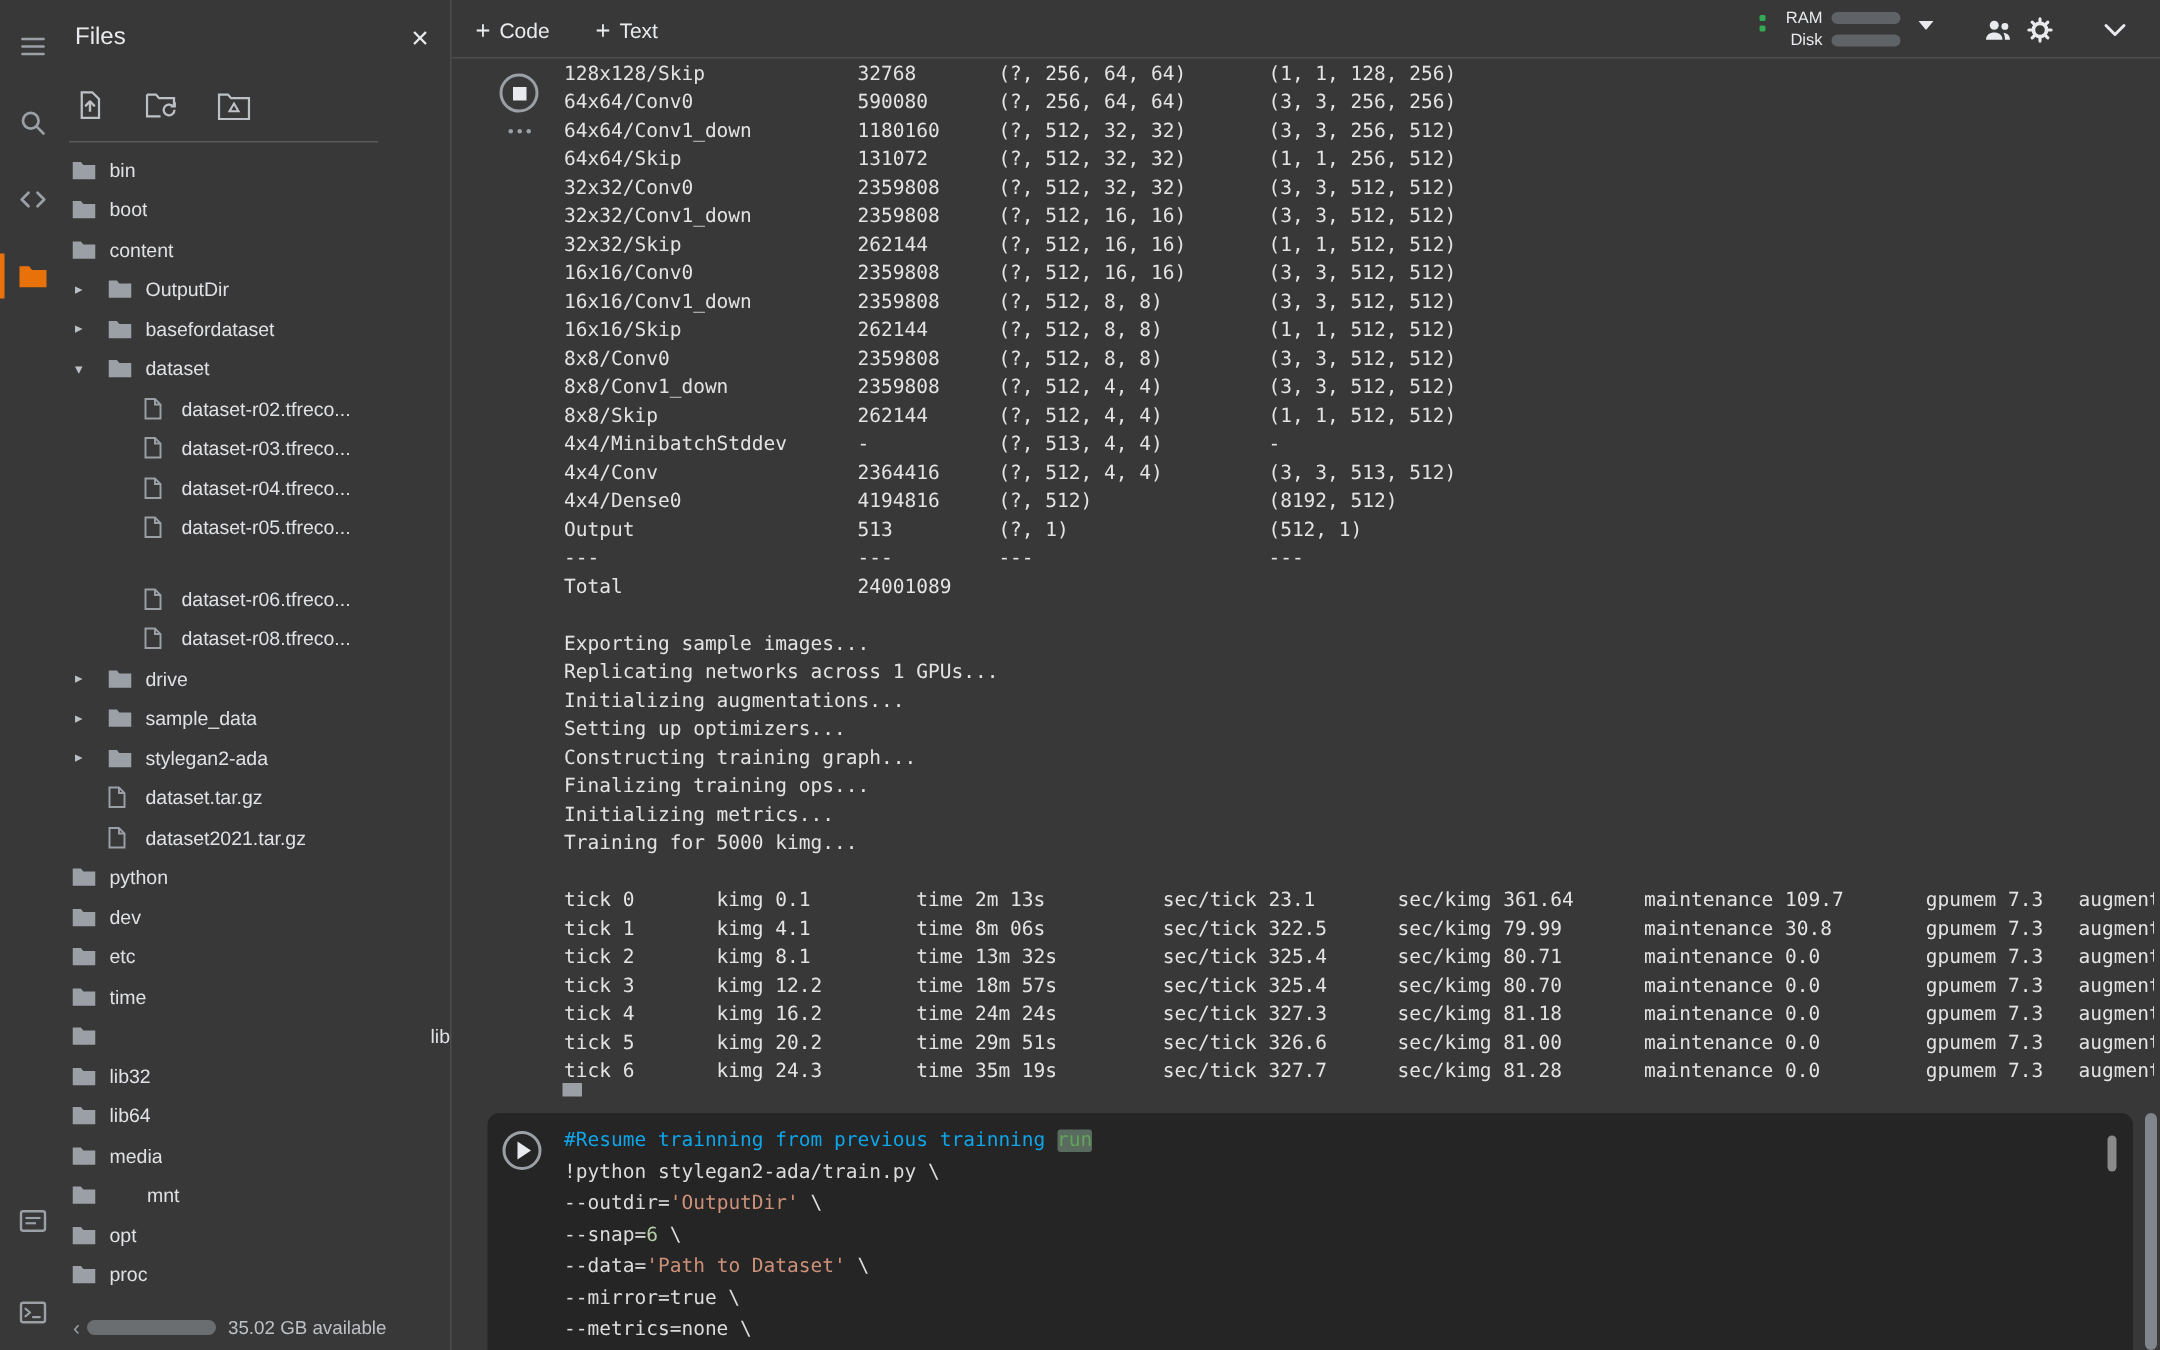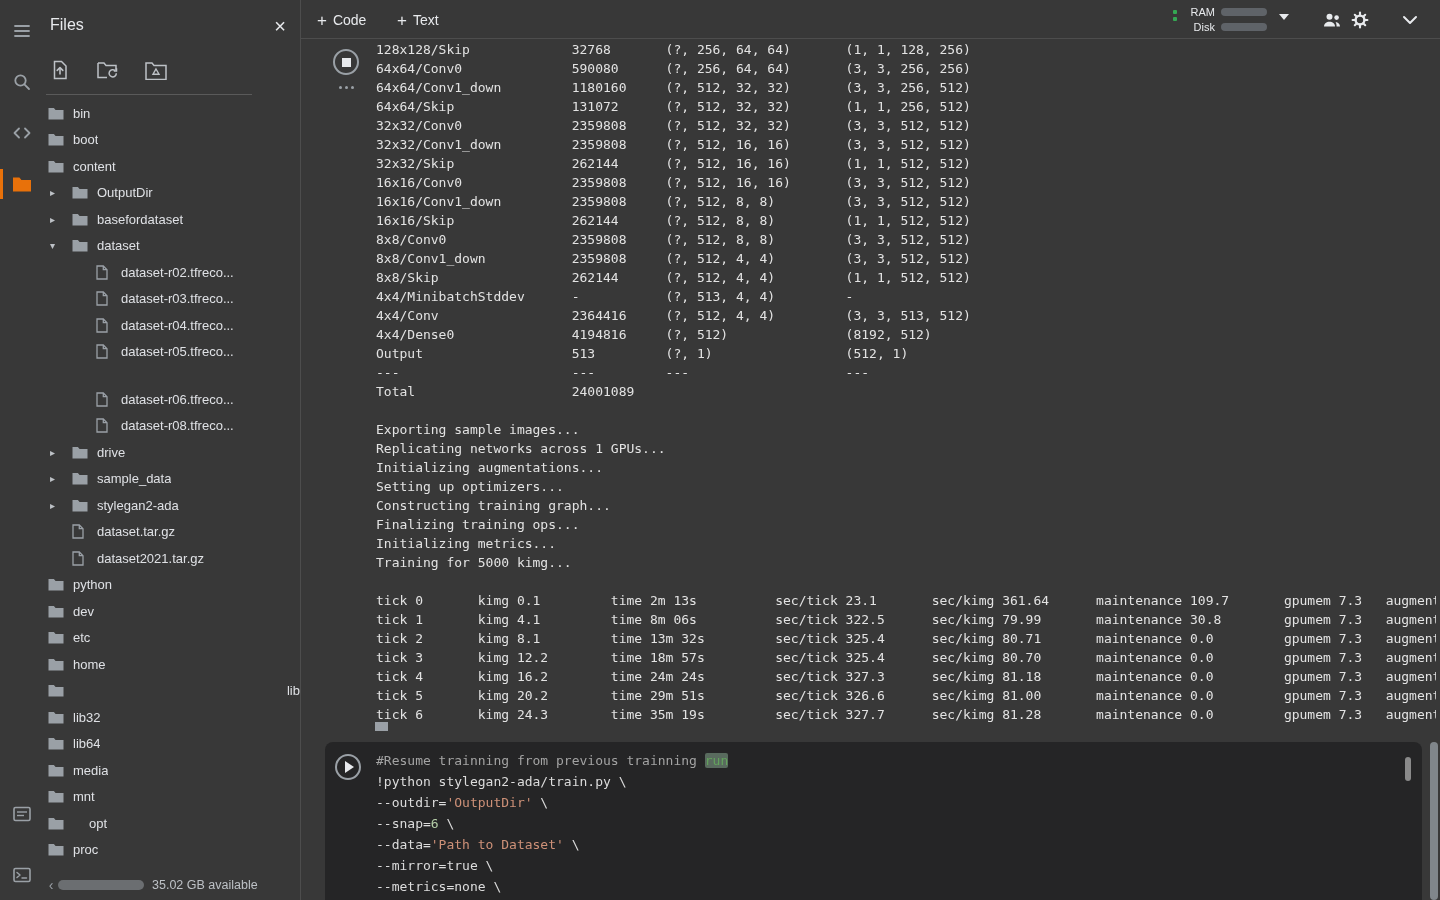--- a/index.html
+++ b/index.html
@@ -69,21 +69,21 @@
 
   
   #code-cell{position:absolute;left:24px;top:742px;width:1097px;height:158px;background:#252526;
              border-radius:8px 8px 0 0}
   #play-btn{position:absolute;left:10px;top:12px;width:26px;height:26px;border:2px solid #9aa0a6;border-radius:50%;
             display:flex;align-items:center;justify-content:center;cursor:pointer}
   #play-tri{width:0;height:0;border-left:9px solid #e8eaed;border-top:6px solid transparent;border-bottom:6px solid transparent;margin-left:2px}
   #code-editor{position:absolute;left:51px;top:8px;width:1020px;height:150px;overflow:hidden;
       font-family:"DejaVu Sans Mono",monospace;font-size:13px;line-height:21px;white-space:pre;cursor:text}
   .tok-plain{color:#dcdcdc}
-  .tok-comment{color:#a3a3a3}
+  .tok-comment{color:#0ea5e9}
   .tok-comment-hl{color:#63a35c;background:#596b5e;border-radius:2px}
   .tok-string{color:#ce9178}
   .tok-number{color:#b5cea8}
   #code-mini-scrollbar{position:absolute;left:1080px;top:15px;width:6px;height:24px;border-radius:3px;background:#8a8a8a;cursor:pointer}
 
   #page-scrollbar-thumb{position:absolute;left:1129px;top:742px;width:8px;height:158px;background:#80868b;border-radius:4px;cursor:pointer}
 
   svg{display:block}
 </style>
 </head>
@@ -348,21 +348,21 @@
             </svg>
           </span>
           <span class="tlabel">etc</span>
         </div>
         <div class="tree-row" style="padding-left: 4px;">
           <span class="ticon">
             <svg width="16" height="13" viewBox="0 0 16 13">
               <path d="M0.5 1 h5.4 l1.7 2 H15.5 v9.5 H0.5 z" fill="#9aa0a6"></path>
             </svg>
           </span>
-          <span class="tlabel">home</span>
+          <span class="tlabel">time</span>
         </div>
         <div class="tree-row" style="padding-left: 4px; justify-content: space-between;">
           <span class="ticon">
             <svg width="16" height="13" viewBox="0 0 16 13">
               <path d="M0.5 1 h5.4 l1.7 2 H15.5 v9.5 H0.5 z" fill="#9aa0a6"></path>
             </svg>
           </span>
           <span class="tlabel">lib</span>
         </div>
         <div class="tree-row" style="padding-left: 4px;">
@@ -382,29 +382,29 @@
           <span class="tlabel">lib64</span>
         </div>
         <div class="tree-row" style="padding-left: 4px;">
           <span class="ticon">
             <svg width="16" height="13" viewBox="0 0 16 13">
               <path d="M0.5 1 h5.4 l1.7 2 H15.5 v9.5 H0.5 z" fill="#9aa0a6"></path>
             </svg>
           </span>
           <span class="tlabel">media</span>
         </div>
-        <div class="tree-row" style="padding-left: 4px;">
+        <div class="tree-row" style="padding-left: 4px; gap: 25px;">
           <span class="ticon">
             <svg width="16" height="13" viewBox="0 0 16 13">
               <path d="M0.5 1 h5.4 l1.7 2 H15.5 v9.5 H0.5 z" fill="#9aa0a6"></path>
             </svg>
           </span>
           <span class="tlabel">mnt</span>
         </div>
-        <div class="tree-row" style="padding-left: 4px; gap: 16px;">
+        <div class="tree-row" style="padding-left: 4px;">
           <span class="ticon">
             <svg width="16" height="13" viewBox="0 0 16 13">
               <path d="M0.5 1 h5.4 l1.7 2 H15.5 v9.5 H0.5 z" fill="#9aa0a6"></path>
             </svg>
           </span>
           <span class="tlabel">opt</span>
         </div>
         <div class="tree-row" style="padding-left: 4px;">
           <span class="ticon">
             <svg width="16" height="13" viewBox="0 0 16 13">

